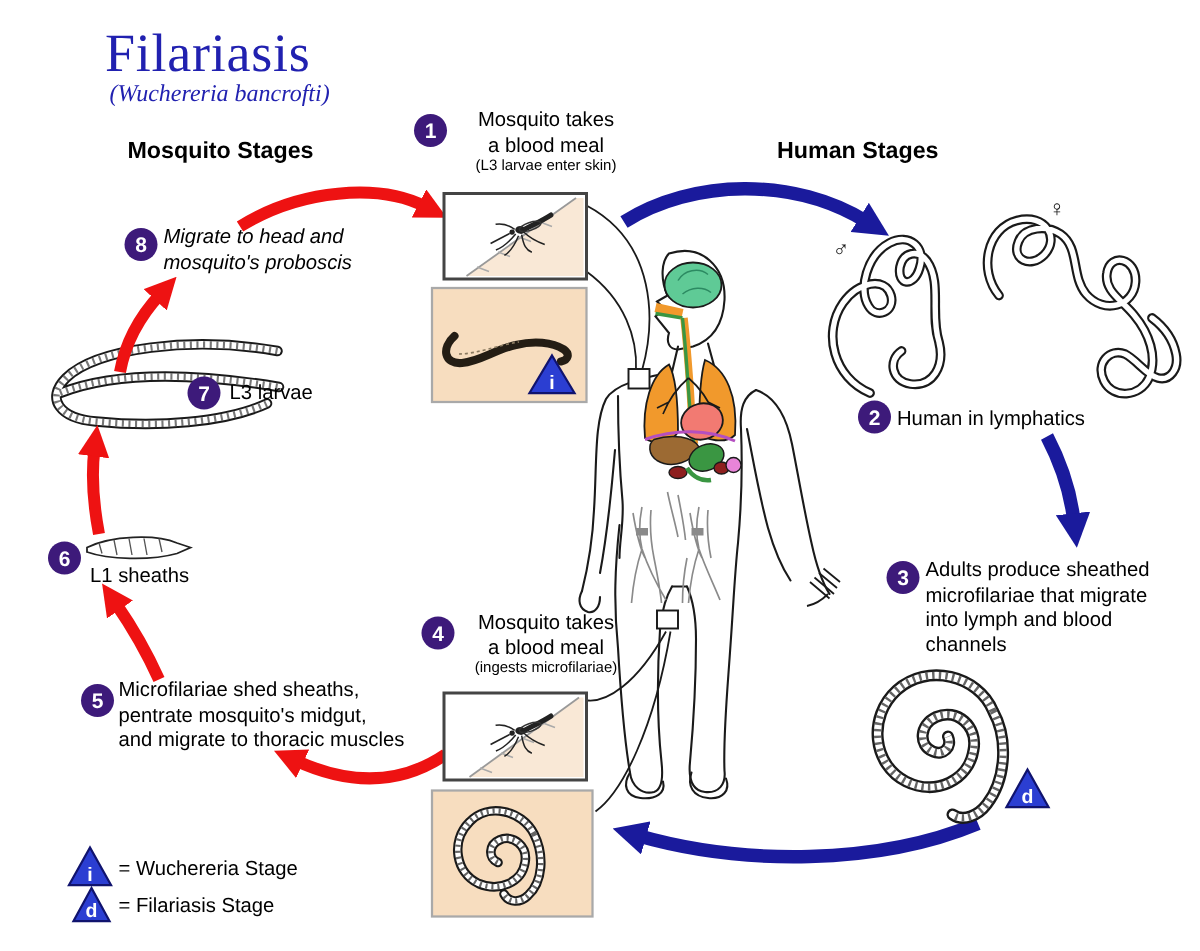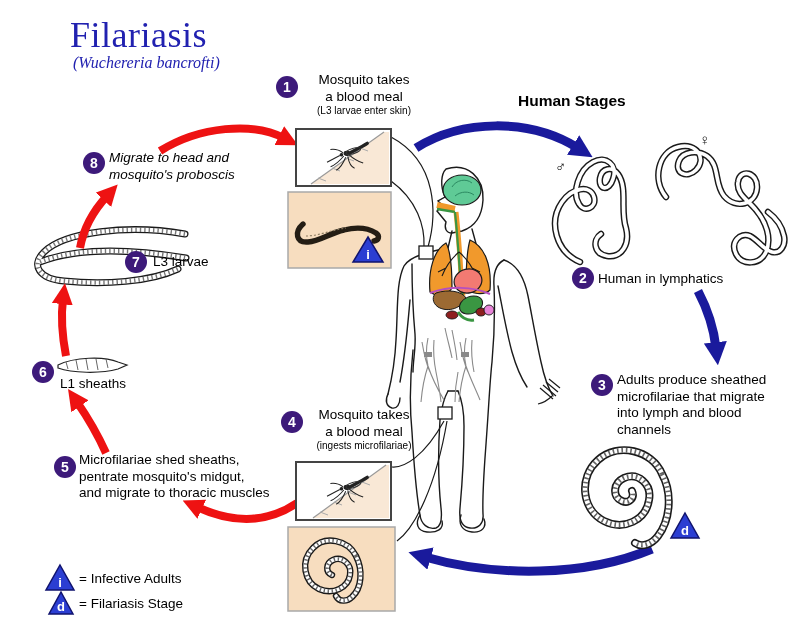--- a/index.html
+++ b/index.html
@@ -194,20 +194,21 @@
       <g>
         <polygon class="tri" points="685,513 699,538 671,538"></polygon>
         <text class="tri-letter" x="685" y="535" text-anchor="middle">d</text>
       </g>
     </g>
   </svg>
 
   <div class="txt title" style="left:70px;top:14px;text-align:right;">Filariasis</div>
   <div class="txt subtitle" style="left:73px;top:54px;">(Wuchereria bancrofti)</div>
 
+  <div class="txt hdr" style="left:85px;top:92px;">Mosquito Stages</div>
   <div class="txt hdr" style="left:518px;top:92px;">Human Stages</div>
 
   <div class="num" style="left:276px;top:76px;">1</div>
   <div class="txt step center" style="left:298px;top:72px;width:132px;"><span>Mosquito takes
 a blood meal</span><div class="note">(L3 larvae enter skin)</div></div>
 
   <div class="num" style="left:572px;top:267px;">2</div>
   <div class="txt step" style="left:598px;top:271px;">Human in lymphatics</div>
 
   <div class="num" style="left:591px;top:374px;">3</div>
@@ -237,21 +238,21 @@
 
   <div class="sym" style="left:555px;top:158px;">♂</div>
   <div class="sym" style="left:699px;top:131px;">♀</div>
 
   <div class="txt" style="left:44px;top:563px;z-index:2;">
     <svg width="32" height="29">
         <polygon class="tri" points="16,2 30,27 2,27"></polygon>
         <text class="tri-letter" x="16" y="24" text-anchor="middle">i</text>
       </svg>
   </div>
-  <div class="txt legend-label" style="left:79px;top:571px;">= Infective Adults</div>
+  <div class="txt legend-label" style="left:79px;top:571px;">= Wuchereria Stage</div>
   <div class="txt" style="left:47px;top:590px;z-index:2;">
     <svg width="28" height="26">
         <polygon class="tri" points="14,2 26,24 2,24"></polygon>
         <text class="tri-letter" x="14" y="21" text-anchor="middle">d</text>
       </svg>
   </div>
   <div class="txt legend-label" style="left:79px;top:596px;">= Filariasis Stage</div>
 
 </div>
 

